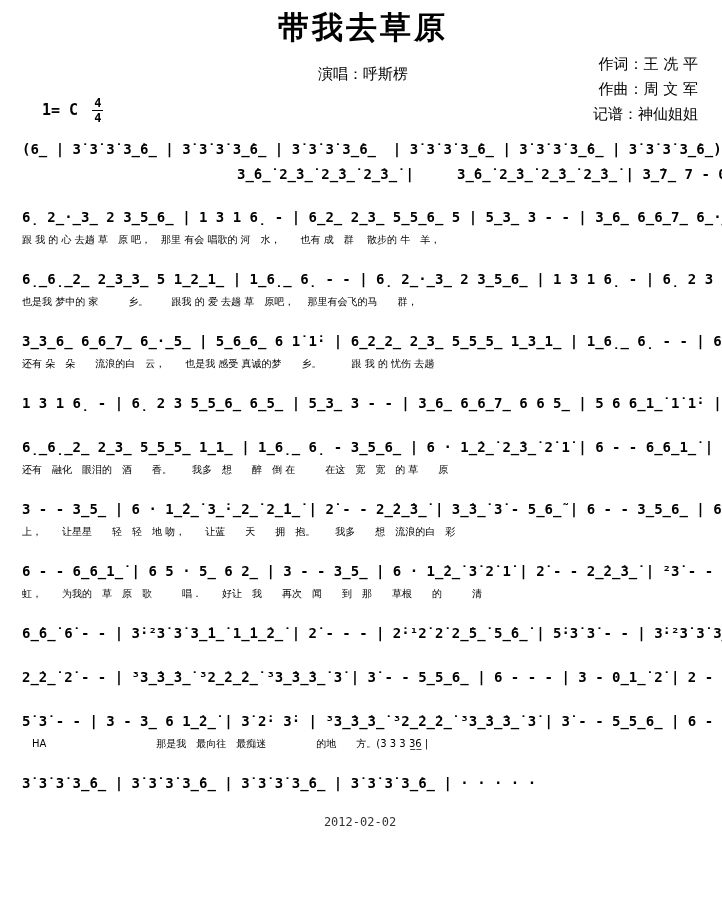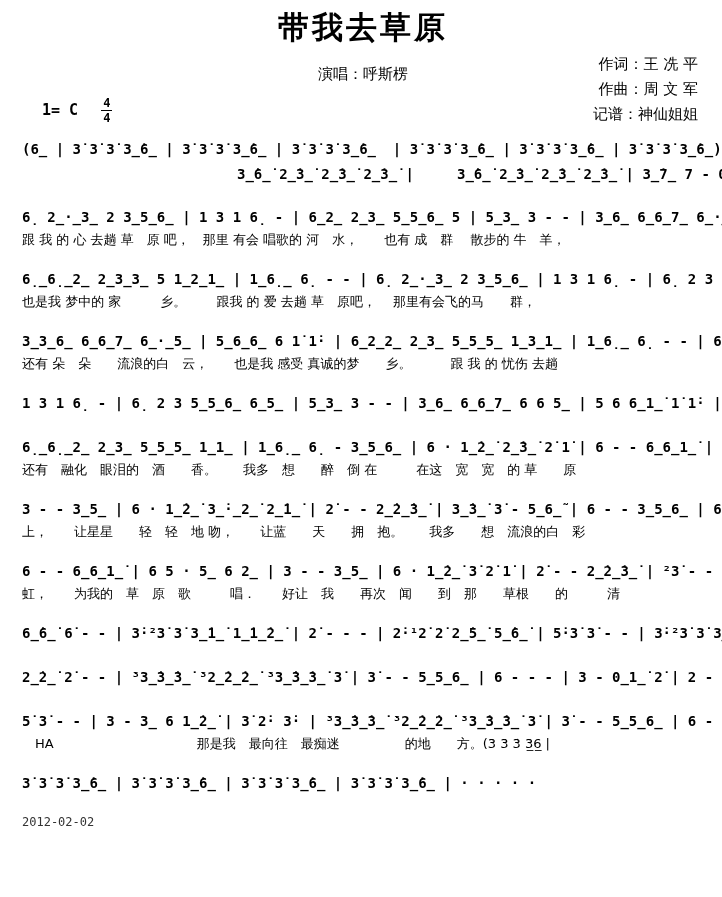--- a/index.html
+++ b/index.html
@@ -32,51 +32,51 @@
     position: absolute;
     top: 52px;
     right: 24px;
     font-size: 15px;
     line-height: 25px;
     text-align: right;
   }
   .keysig {
     display: flex;
     align-items: center;
-    gap: 23px;
+    gap: 14px;
     margin: 10px 0 12px 20px;
     font-family: "DejaVu Sans Mono", monospace;
     font-weight: bold;
     font-size: 15px;
     height: 30px;
   }
   .frac { display: inline-flex; flex-direction: column; line-height: 1; font-size: 12px; text-align: center; }
   .frac .num { border-bottom: 1.5px solid #000; padding: 0 2px 1px 2px; }
   .frac .den { padding-top: 1px; }
 
   .score { margin-top: 4px; }
   .sys { margin-bottom: 19px; }
   .notes {
     font-family: "DejaVu Sans Mono", monospace;
     font-weight: bold;
     font-size: 14px;
     line-height: 25px;
     white-space: pre;
   }
   .lyr {
-    font-size: 13px;
+    font-size: 10px;
     line-height: 17px;
     white-space: pre;
     margin-top: 1px;
   }
   .intro-extra { position: relative; height: 24px; }
   .intro-extra .v2a { position: absolute; left: 215px; top: 0; }
   .intro-extra .v2b { position: absolute; left: 435px; top: 0; }
   .footer-date {
-    text-align: left;
+    text-align: center;
     font-family: "DejaVu Sans Mono", monospace;
     font-size: 12px;
     color: #333;
     margin-top: 4px;
     padding-right: 6px;
   }
 </style>
 </head>
 <body>
 

